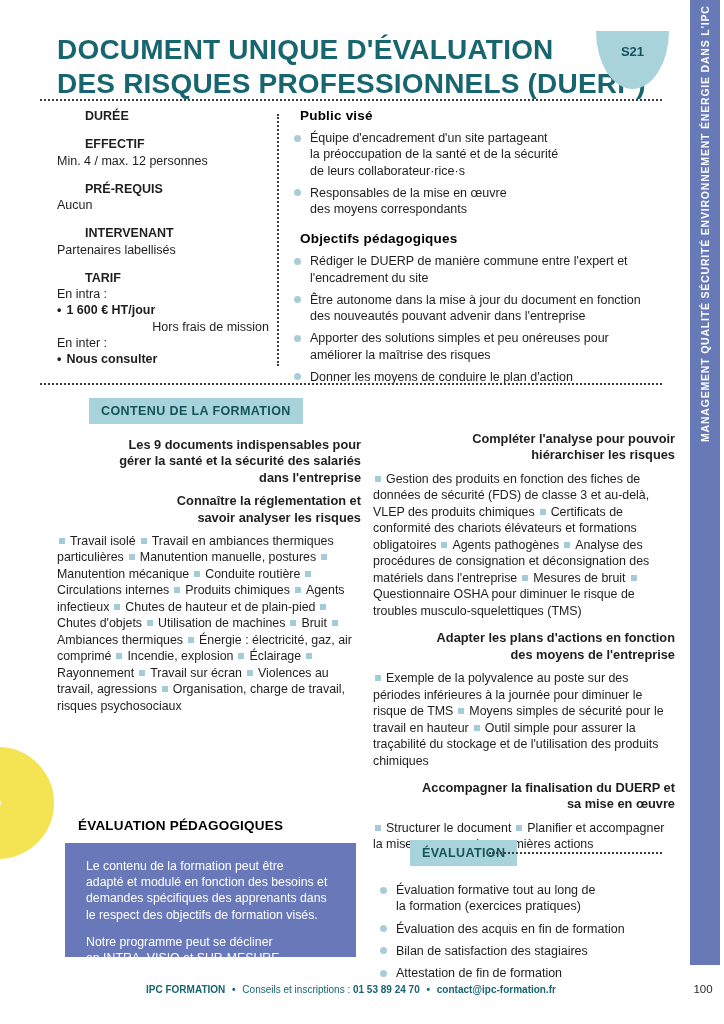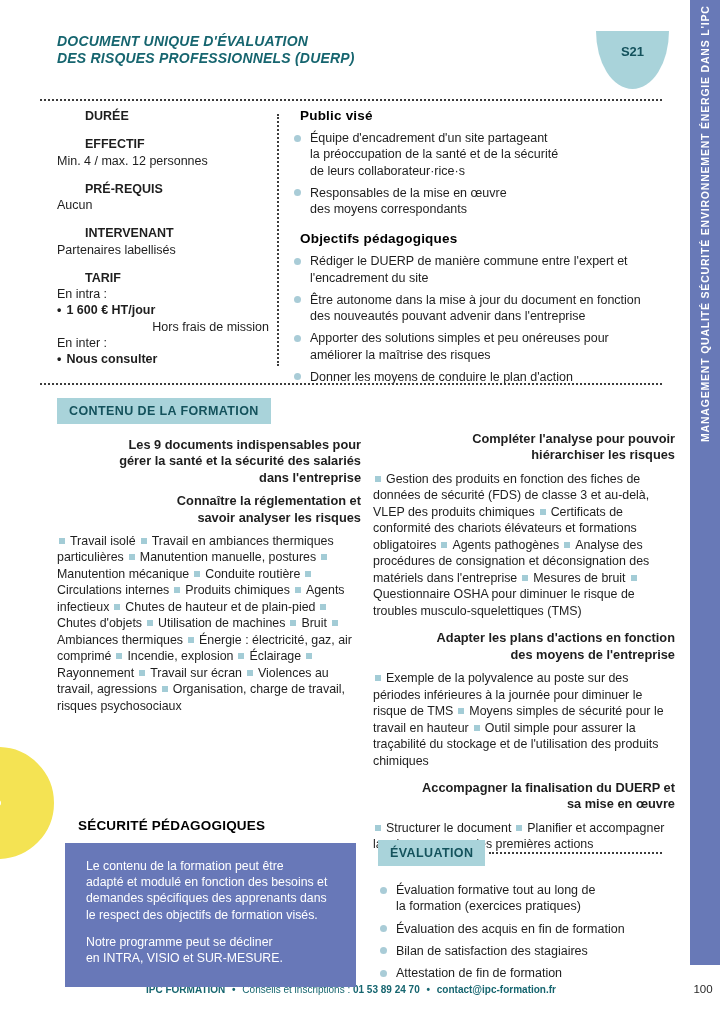--- a/index.html
+++ b/index.html
@@ -2,22 +2,22 @@
 <html><head>
 <meta charset="utf-8">
 <style>
   * { box-sizing: border-box; }
   html,body { margin:0; padding:0; background:#ffffff; }
   .page {
     position: relative; width: 724px; height: 1024px; overflow: hidden;
     background: #ffffff; font-family: "Liberation Sans", sans-serif; color:#1e1e1e;
   }
   
-  .title { position:absolute; left:57px; top:33px; font-size:14px; font-weight:bold;
-           color:#16656F; line-height:1.2; letter-spacing:0.2px;font-style:italic; }
+  .title { position:absolute; left:57px; top:33px; font-size:28px; font-weight:bold;
+           color:#16656F; line-height:1.2; letter-spacing:0.2px; }
   .ref-badge { position:absolute; left:596px; top:31px; width:73px; height:58px;
            background:#A9D3DA; border-radius:0 0 50% 50% / 0 0 100% 100%;
            text-align:center; padding-top:13px; font-size:13px; font-weight:bold; color:#14525C; }
   .dot-h { position:absolute; height:0; border:none; border-top:2.5px dotted #3c3c3c; margin:0; }
   #rule-top { left:40px; top:99px;  width:622px; }
   #rule-mid { left:40px; top:383px; width:622px; }
   #rule-v   { position:absolute; left:277px; top:114px; height:252px; width:0;
               border-left:2.5px dotted #3c3c3c; }
   #eval-rule { left:489px; top:852px; width:173px; }
   
@@ -32,37 +32,37 @@
   
   .audience { position:absolute; left:292px; top:108px; width:380px; }
   .blue-h { color:#000000; font-weight:bold; font-size:13.5px; margin:0 0 7px 8px; letter-spacing:0.2px; }
   .blue-h.spaced { margin-top:14px; }
   .dot-item { position:relative; padding-left:18px; margin:6px 0; font-size:12.5px;
               line-height:1.3; white-space:pre-line; }
   .dot-item::before { content:""; position:absolute; left:2px; top:4.5px; width:7px; height:7px;
               border-radius:50%; background:#A9CCD7; }
   
   .section-badge { position:absolute; background:#A9D3DA; color:#14525C; font-weight:bold;
-              font-size:12.5px; padding:6px 12px; letter-spacing:0.4px; }
+              font-size:12.5px; padding:6px 12px; letter-spacing:0.4px;margin-left:32px; }
   #contenu-badge { left:57px; top:398px; }
   #eval-badge    { left:378px; top:840px; }
   
   .col-l { position:absolute; left:57px;  top:437px; width:304px; }
   .col-r { position:absolute; left:373px; top:431px; width:302px; }
   .bold-h { font-weight:bold; font-size:12.8px; line-height:1.28; margin:0 0 7px 0; white-space:pre-line;text-align:right; }
   .inline-items { font-size:12.4px; line-height:1.33; margin:0 0 11px 0; }
   .sq-item { margin-right:3px; }
   .sq-item::before { content:""; display:inline-block; width:6px; height:6px; background:#A3CCD6;
               margin:0 5px 1px 2px; }
   .content-sec { margin-bottom:4px; }
   
   #donut { position:absolute; left:-58px; top:747px; width:112px; height:112px;
            border:53px solid #F4E353; border-radius:50%; z-index:0; }
   #modal-h { position:absolute; left:70px; top:818px; z-index:2; }
-  #modal-box { position:absolute; left:65px; top:843px; width:291px; height:144px; z-index:1;
+  #modal-box { position:absolute; left:65px; top:843px; width:291px; height:114px; z-index:1;
            background:#6878B8; color:#ffffff; padding:15px 10px 10px 21px;
            font-size:12.3px; line-height:1.32; }
   .box-par { margin:0 0 11px 0; white-space:pre-line; }
   
   .eval-list { position:absolute; left:378px; top:876px; width:296px; }
   
   #footer { position:absolute; left:40px; top:984px; width:622px; text-align:center;
            font-size:10px; color:#16656F; }
   #footer .b { font-weight:bold; }
   #footer .sep { font-weight:bold; margin:0 4px; }
@@ -150,21 +150,21 @@
       <p class="inline-items"><span class="sq-item">Exemple de la polyvalence au poste sur des périodes inférieures à la journée pour diminuer le risque de TMS</span><span class="sq-item">Moyens simples de sécurité pour le travail en hauteur</span><span class="sq-item">Outil simple pour assurer la traçabilité du stockage et de l'utilisation des produits chimiques</span></p>
     </div>
     <div class="content-sec">
       <p class="bold-h">Accompagner la finalisation du DUERP et
 sa mise en œuvre</p>
       <p class="inline-items"><span class="sq-item">Structurer le document</span><span class="sq-item">Planifier et accompagner la mise en œuvre des premières actions</span></p>
     </div>
   </div>
 
   <div id="donut"></div>
-  <div class="blue-h" id="modal-h">SÉCURITÉ PÉDAGOGIQUES</div>
+  <div class="blue-h" id="modal-h">ÉVALUATION PÉDAGOGIQUES</div>
   <div id="modal-box">
       <p class="box-par">Le contenu de la formation peut être
 adapté et modulé en fonction des besoins et
 demandes spécifiques des apprenants dans
 le respect des objectifs de formation visés.</p>
       <p class="box-par">Notre programme peut se décliner
 en INTRA, VISIO et SUR-MESURE.</p>
     </div>
 
   <div class="section-badge" id="eval-badge">ÉVALUATION</div>

